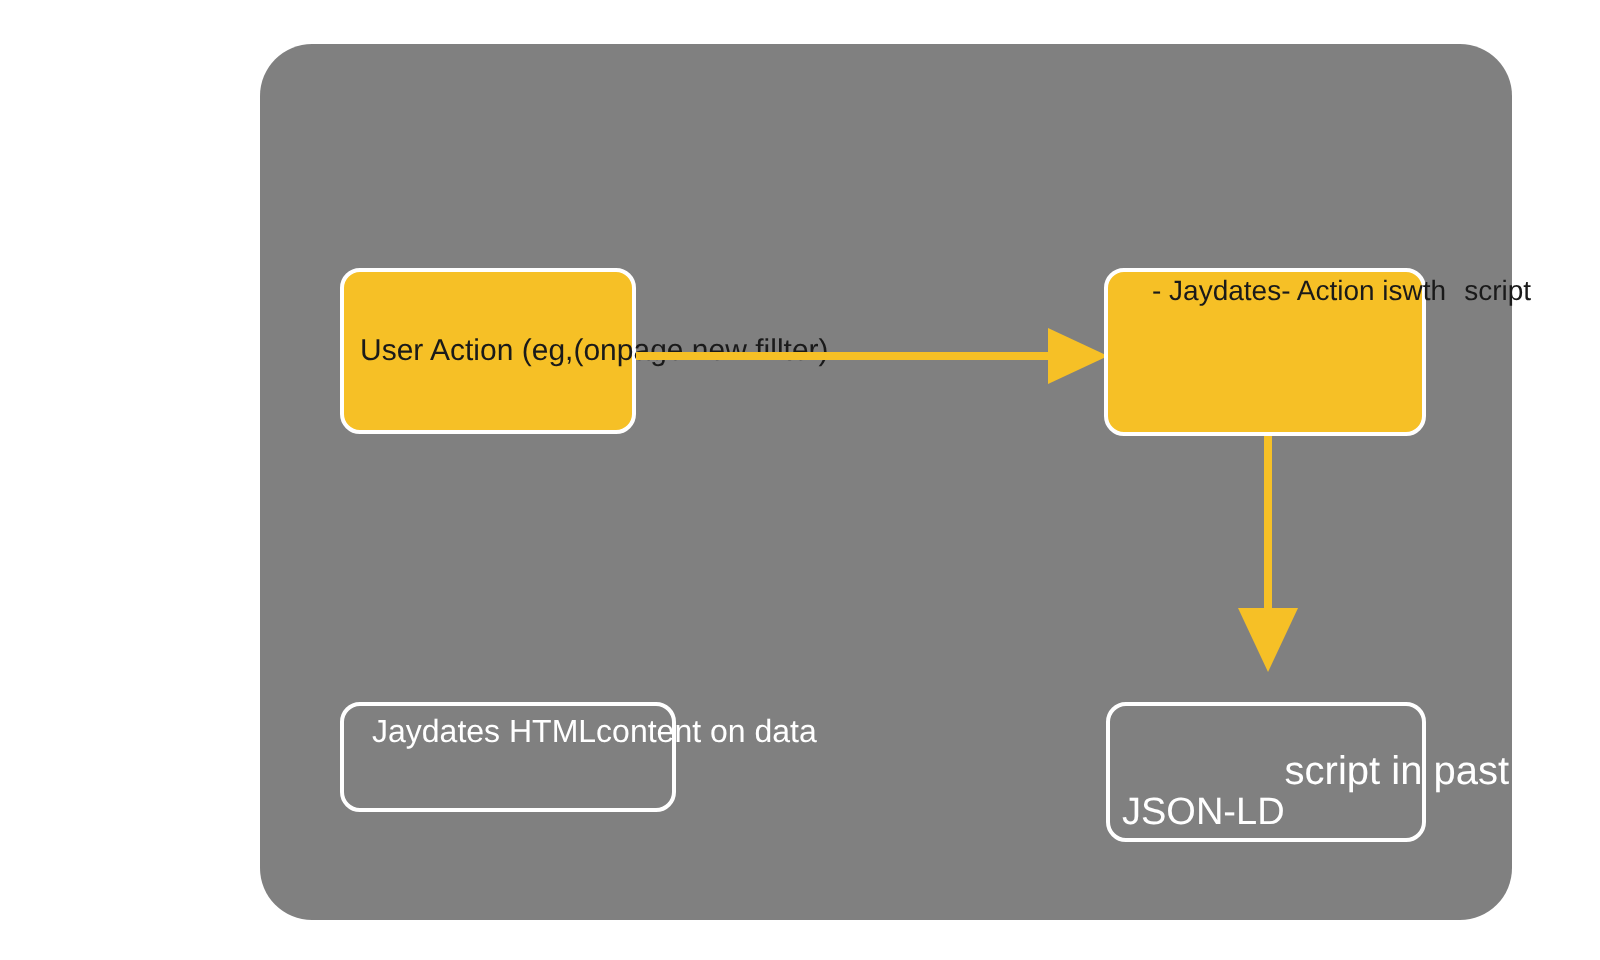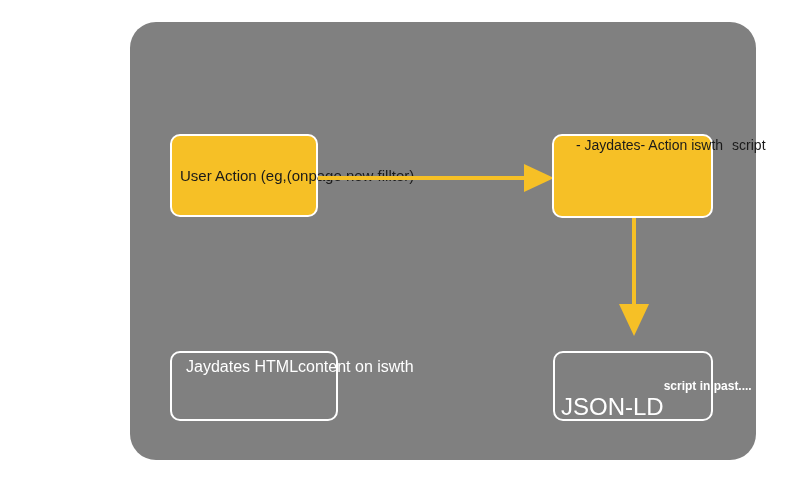--- a/index.html
+++ b/index.html
@@ -90,50 +90,49 @@
   }
   #node-update .line.indent {
     padding-left: 9px;
   }
 
   
   #node-jaydates {
     left: 170px;
     top: 351px;
     width: 168px;
-    height: 70px;
+    height: 55px;
     align-items: flex-start;
     padding-left: 14px;
   }
   #node-jaydates .line {
     font-size: 16px;
     line-height: 27px;
     white-space: nowrap;
   }
 
   
   #node-jsonld {
     left: 553px;
     top: 351px;
     width: 160px;
     height: 70px;
     align-items: center;
     padding: 0 6px;
   }
   #node-jsonld .line-title {
-    font-size: 24px;
+    font-size: 19px;
     line-height: 25px;
     white-space: nowrap;
     margin-top: 40px;
   }
   #node-jsonld .line-sub {
-    font-size: 12px;
+    font-size: 20px;
     line-height: 24px;
     white-space: nowrap;
-    font-weight: bold;
   }
 
   
   .arrow {
     position: absolute;
   }
   #arrow-h {
     left: 318px;
     top: 160px;
     width: 236px;
@@ -173,21 +172,21 @@
 
   <div class="arrow" id="arrow-v">
     <svg width="54" height="118" viewBox="0 0 54 118" xmlns="http://www.w3.org/2000/svg">
       <line x1="20" y1="0" x2="20" y2="88" stroke="#F6C026" stroke-width="4"></line>
       <polygon points="5,86 35,86 20,118" fill="#F6C026"></polygon>
     </svg>
   </div>
 
   <div class="node node-outline" id="node-jaydates">
     <div class="line">Jaydates HTML</div>
-    <div class="line">content on iswth</div>
+    <div class="line">content on data</div>
   </div>
 
   <div class="node node-outline" id="node-jsonld">
     <div class="line-title">JSON-LD</div>
     <div class="line-sub">script in past....</div>
   </div>
 
 </div>
 
 </body></html>

